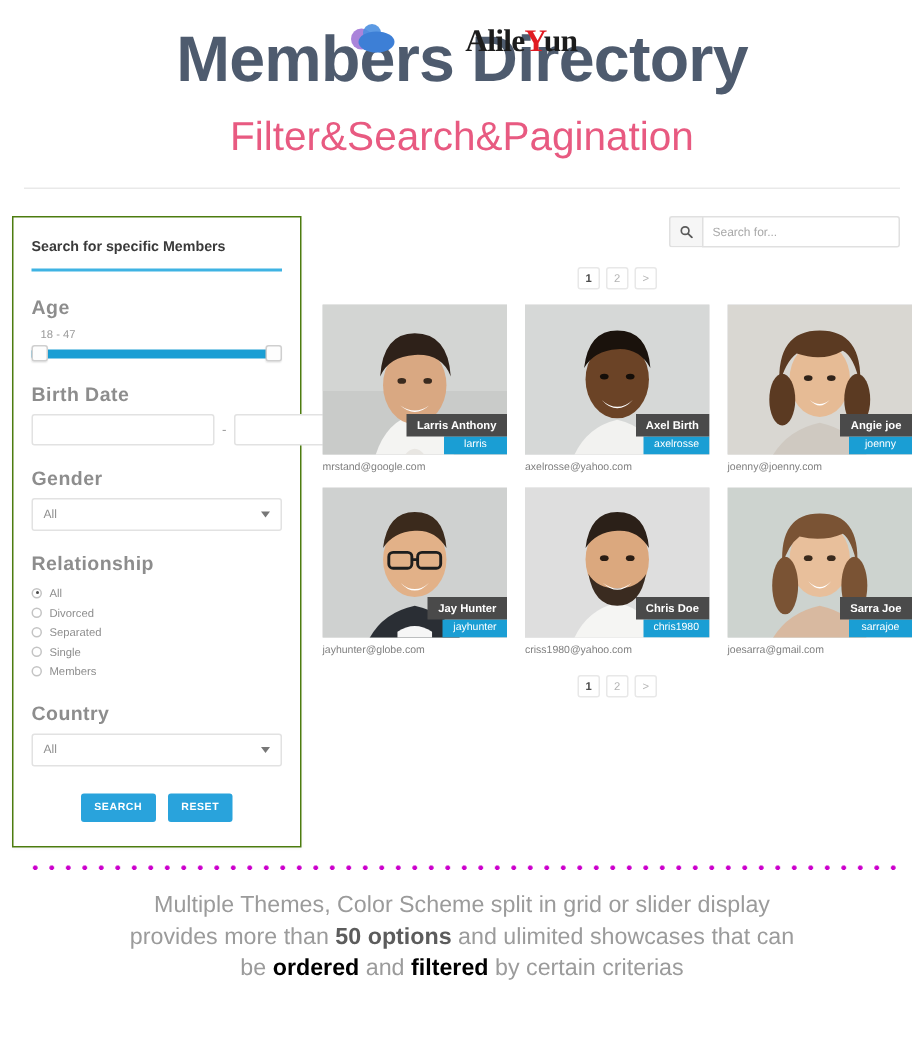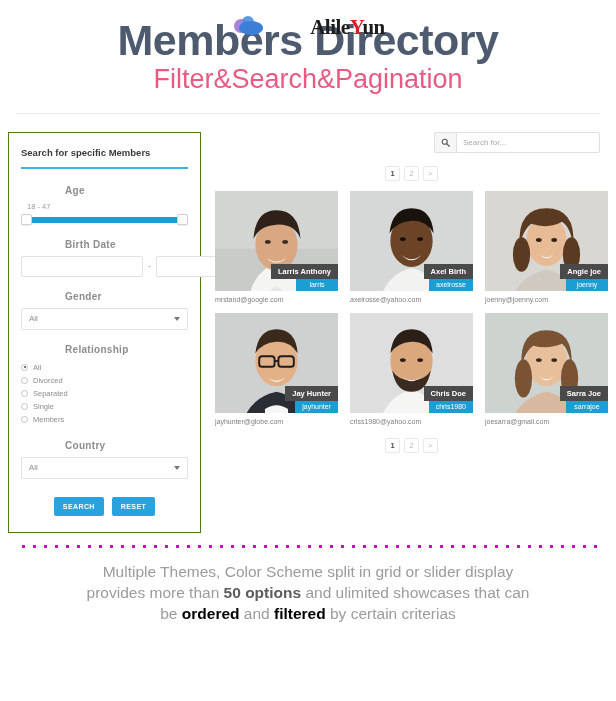--- a/index.html
+++ b/index.html
@@ -22,21 +22,21 @@
     font-size: 43px;
     font-weight: bold;
     color: #4e5b6e;
     letter-spacing: -0.5px;
     line-height: 1.05;
   }
   .promo-subtitle {
     font-size: 27px;
     color: #e85a81;
     font-weight: normal;
-    margin-top: 2px;
+    margin-top: 14px;
     line-height: 1.1;
   }
   .watermark-top {
     position: absolute;
     left: 0; right: 0;
     top: 14px;
     text-align: center;
     pointer-events: none;
   }
   .wm-cloud {
@@ -86,26 +86,25 @@
     color: #3a3a3a;
     padding-bottom: 9px;
   }
   .panel-title-rule {
     height: 2px;
     background: #3fb3e3;
     margin-bottom: 16px;
   }
   .field-group { margin-bottom: 14px; }
   .field-label {
-    font-size: 10px;
+    font-size: 13px;
     font-weight: bold;
     color: #8d8d8d;
     letter-spacing: 0.3px;
     margin-bottom: 6px;
-    margin-left: 44px;
   }
   .range-value {
     font-size: 7.5px;
     color: #9a9a9a;
     margin: 2px 0 3px 6px;
   }
   .slider {
     position: relative;
     height: 11px;
     margin-bottom: 2px;
@@ -224,21 +223,21 @@
     border: 1px solid #e0e0e0;
     border-right: none;
     background: #f6f6f6;
     border-radius: 2px 0 0 2px;
     display: flex;
     align-items: center;
     justify-content: center;
     cursor: pointer;
   }
   .search-input {
-    width: 144px;
+    width: 132px;
     height: 21px;
     border: 1px solid #e0e0e0;
     border-radius: 0 2px 2px 0;
     background: #fff;
     font-size: 8px;
     color: #9b9b9b;
     padding: 0 6px;
     font-family: "Liberation Sans", sans-serif;
   }
   .search-input::placeholder { color: #a8a8a8; }

